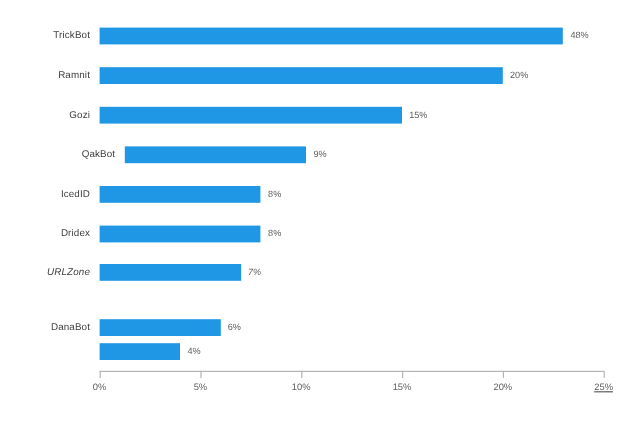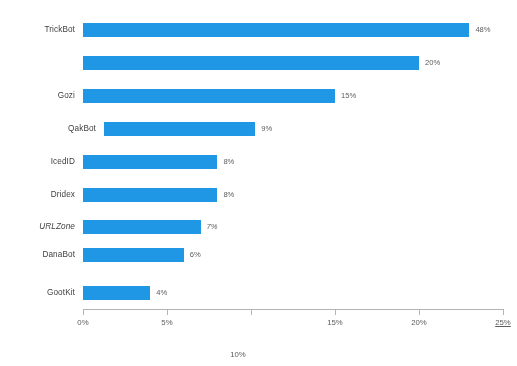--- a/index.html
+++ b/index.html
@@ -95,20 +95,21 @@
 <body>
 
 <div id="chart-root">
   <div class="plot-area" id="plot-area">
       <div class="bar-row" style="top: 23px;">
         <div class="cat-label">TrickBot</div>
         <div class="bar" style="width: 386.4px; background: rgb(31, 151, 229);"></div>
         <div class="value-label" style="left: 475.4px; color: rgb(93, 93, 93);">48%</div>
       </div>
       <div class="bar-row" style="top: 55.9px;">
+        <div class="cat-label">Ramnit</div>
         <div class="bar" style="width: 336px; background: rgb(31, 151, 229);"></div>
         <div class="value-label" style="left: 425px; color: rgb(93, 93, 93);">20%</div>
       </div>
       <div class="bar-row" style="top: 88.8px; padding-left: 44px;">
         <div class="cat-label">Gozi</div>
         <div class="bar" style="width: 252px; background: rgb(31, 151, 229);"></div>
         <div class="value-label" style="left: 341px; color: rgb(93, 93, 93);">15%</div>
       </div>
       <div class="bar-row" style="top: 121.7px; margin-left: 21px;">
         <div class="cat-label">QakBot</div>
@@ -123,39 +124,38 @@
       <div class="bar-row" style="top: 187.5px;">
         <div class="cat-label">Dridex</div>
         <div class="bar" style="width: 134.4px; background: rgb(31, 151, 229);"></div>
         <div class="value-label" style="left: 223.4px; color: rgb(93, 93, 93);">8%</div>
       </div>
       <div class="bar-row" style="top: 220.4px; font-style: italic;">
         <div class="cat-label">URLZone</div>
         <div class="bar" style="width: 117.6px; background: rgb(31, 151, 229);"></div>
         <div class="value-label" style="left: 206.6px; color: rgb(93, 93, 93);">7%</div>
       </div>
-      <div class="bar-row" style="top: 248px;">
+      <div class="bar-row" style="top: 266px;">
         <div class="cat-label">DanaBot</div>
         <div class="bar" style="width: 100.8px; background: rgb(31, 151, 229);"></div>
         <div class="value-label" style="left: 189.8px; color: rgb(93, 93, 93);">6%</div>
       </div>
       <div class="bar-row" style="top: 286.2px;">
-        <div class="cat-label">GootKit</div>
         <div class="bar" style="width: 67.2px; background: rgb(31, 151, 229);"></div>
         <div class="value-label" style="left: 156.2px; color: rgb(93, 93, 93);">4%</div>
       </div>
     </div>
   <div class="axis-line"></div>
   <div id="axis-ticks">
       <div class="tick" style="left: 83px; background: rgb(180, 180, 180);"></div>
       <div class="tick-label" style="left: 83px; color: rgb(93, 93, 93);">0%</div>
       <div class="tick" style="left: 167px; background: rgb(180, 180, 180);"></div>
       <div class="tick-label" style="left: 167px; color: rgb(93, 93, 93);">5%</div>
       <div class="tick" style="left: 251px; background: rgb(180, 180, 180);"></div>
-      <div class="tick-label" style="left: 238px; color: rgb(93, 93, 93); margin-top: 32px;">10%</div>
+      <div class="tick-label" style="left: 251px; color: rgb(93, 93, 93);">10%</div>
       <div class="tick" style="left: 335px; background: rgb(180, 180, 180);"></div>
       <div class="tick-label" style="left: 335px; color: rgb(93, 93, 93);">15%</div>
       <div class="tick" style="left: 419px; background: rgb(180, 180, 180);"></div>
       <div class="tick-label" style="left: 419px; color: rgb(93, 93, 93);">20%</div>
       <div class="tick" style="left: 503px; background: rgb(180, 180, 180);"></div>
       <div class="tick-label" style="left: 503px; color: rgb(93, 93, 93); text-decoration: underline;">25%</div>
     </div>
 </div>
 
 </body></html>

